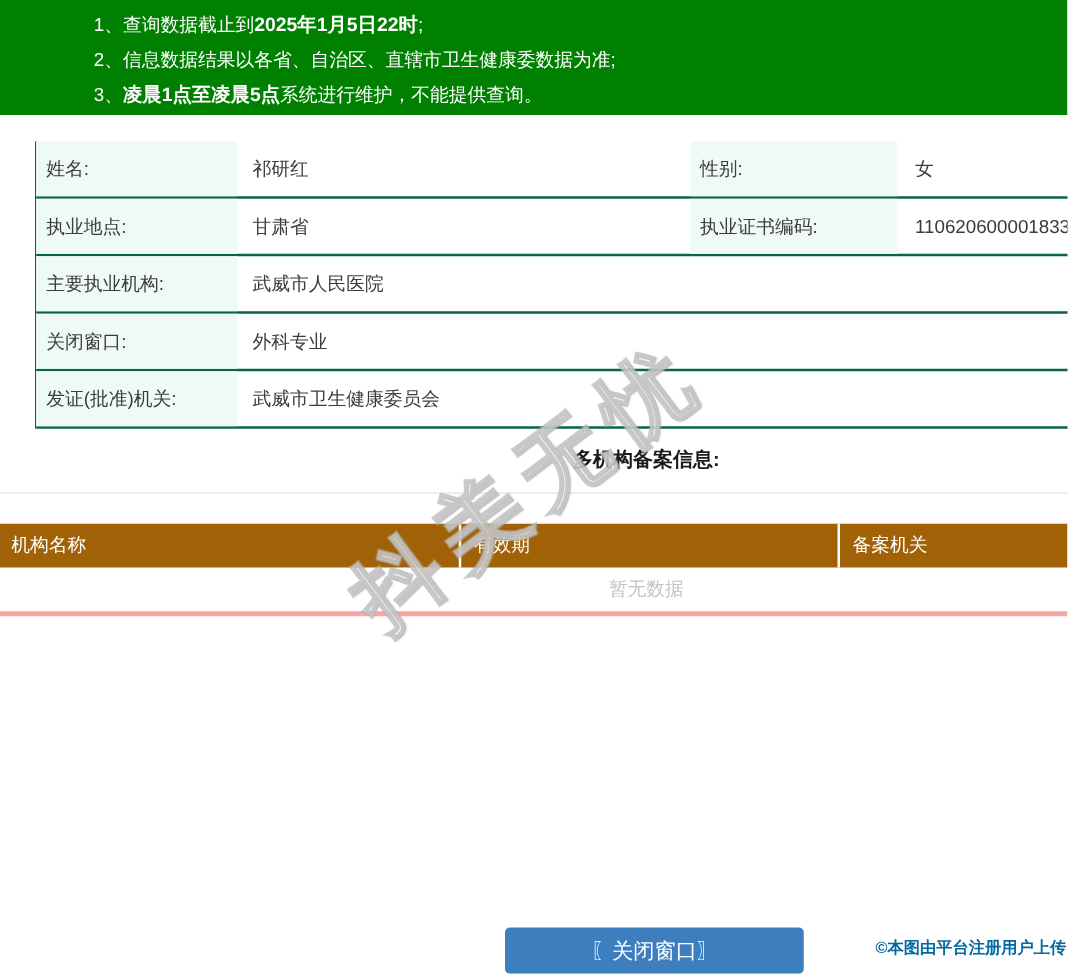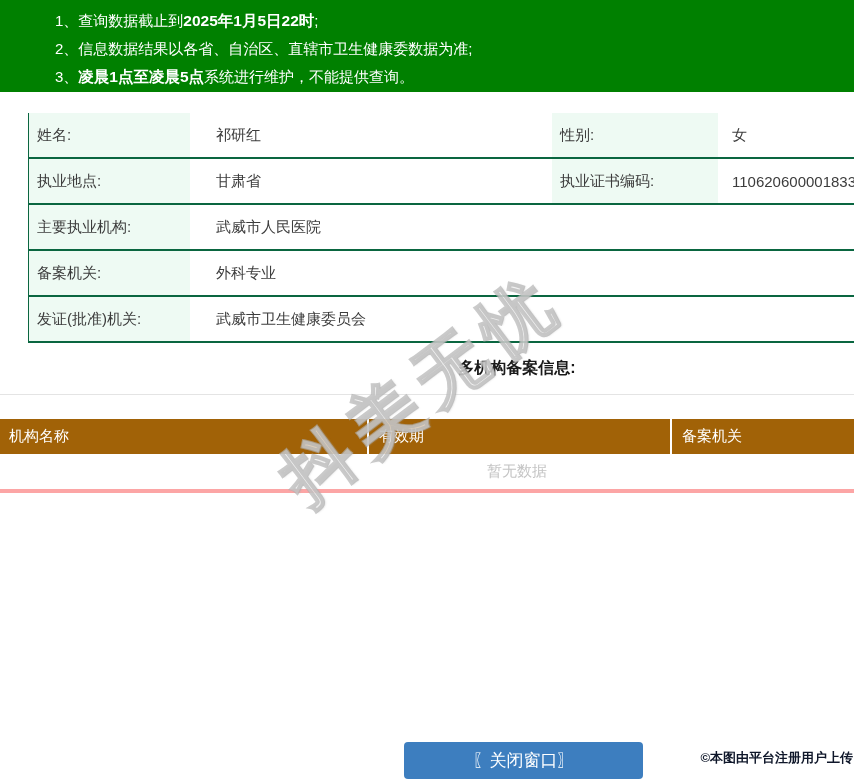--- a/index.html
+++ b/index.html
@@ -13,21 +13,21 @@
 
   
   .notice {
     width: 854px;
     height: 92px;
     background: #008000;
     color: #ffffff;
     padding: 7px 0 0 55px;
     font-size: 15px;
   }
-  .notice .nline { line-height: 28px; white-space: nowrap; }
+  .notice .nline { line-height: 28px; white-space: nowrap; margin-left: 20px; }
   .notice b { font-weight: bold; font-size: 15.5px; }
 
   
   .info-table {
     margin-top: 21px;
     width: 854px;
     border-left: 1px solid #0a6640;
     border-right: 2px solid #0a6640;
     margin-left: 28px;
   }
@@ -38,21 +38,21 @@
     align-items: stretch;
     font-size: 15px;
   }
   .cell { display: flex; align-items: center; }
   .cell.lab {
     width: 161px;
     flex: 0 0 161px;
     background: #eefaf3;
     padding-left: 8px;
   }
-  .cell.val { padding-left: 26px; color: #3c3c3c; }
+  .cell.val { padding-left: 12px; color: #3c3c3c; }
   .cell.v1 { width: 362px; flex: 0 0 362px; }
   .cell.lab2 { width: 166px; flex: 0 0 166px; }
   .cell.v2 { flex: 1 1 auto; padding-left: 14px; }
   .cell.vfull { flex: 1 1 auto; }
 
   
   .section-row {
     height: 52px;
     display: flex;
     align-items: center;
@@ -124,21 +124,21 @@
     z-index: 10;
   }
 
   
   .attribution {
     position: absolute;
     right: 1px;
     top: 749px;
     font-size: 13px;
     font-weight: bold;
-    color: #0f172a;
+    color: #0369a1;
     text-shadow:
       -1px -1px 0 #fff, 1px -1px 0 #fff,
       -1px 1px 0 #fff, 1px 1px 0 #fff;
     z-index: 10;
     white-space: nowrap;
   }
 </style>
 </head>
 <body>
 
@@ -159,21 +159,21 @@
     <div class="cell lab">执业地点:</div>
     <div class="cell val v1">甘肃省</div>
     <div class="cell lab lab2">执业证书编码:</div>
     <div class="cell val v2">110620600001833</div>
   </div>
   <div class="irow">
     <div class="cell lab">主要执业机构:</div>
     <div class="cell val vfull">武威市人民医院</div>
   </div>
   <div class="irow">
-    <div class="cell lab">备案机关:</div>
+    <div class="cell lab">关闭窗口:</div>
     <div class="cell val vfull">外科专业</div>
   </div>
   <div class="irow">
     <div class="cell lab">发证(批准)机关:</div>
     <div class="cell val vfull">武威市卫生健康委员会</div>
   </div>
 </div>
 
 <div class="section-row">
   <span class="stitle">多机构备案信息:</span>

